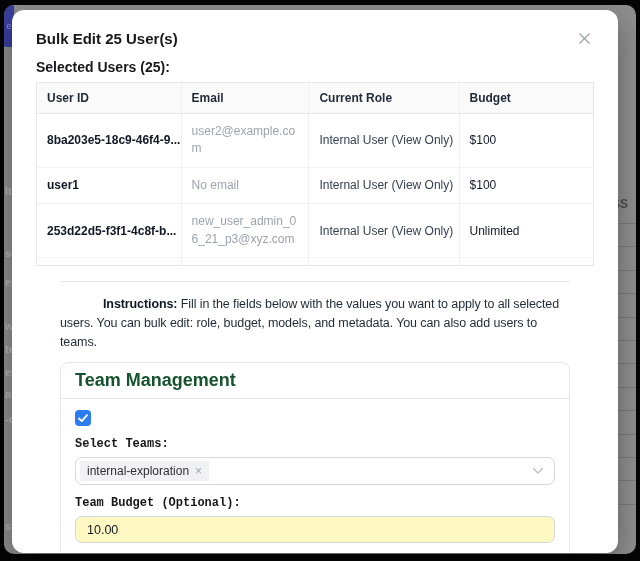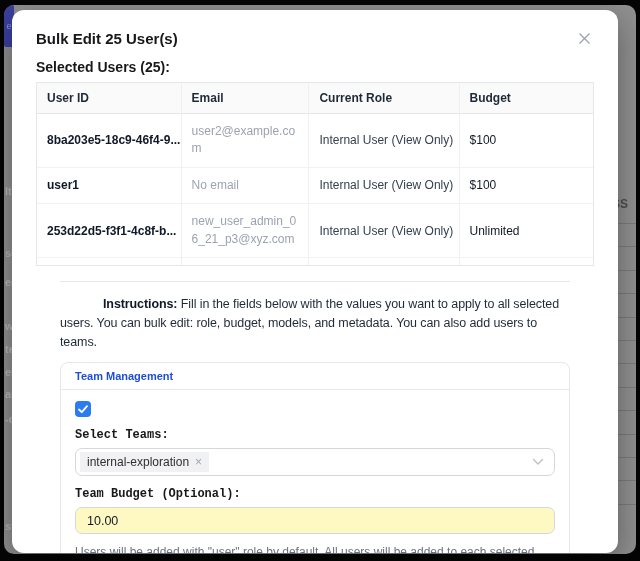--- a/index.html
+++ b/index.html
@@ -62,21 +62,21 @@
   tbody tr:last-child td { border-bottom:none; }
   td.c-id { font-weight:700; color:#111827; white-space:nowrap; overflow:hidden; }
   td.c-email { color:#9ca3af; overflow-wrap:anywhere; line-height:1.45; }
   td.c-role { color:#374151; white-space:nowrap; overflow:hidden; }
   td.c-budget { color:#111827; }
   .divider { margin:15px 24px 0; border:none; border-top:1px solid #e5e7eb; }
   .instructions { margin:13px 24px 0; font-size:12.5px; line-height:1.5; color:#1f2937; letter-spacing:-0.1px; }
   .instructions b { font-weight:700; color:#111827;padding-left:43px; }
   
   .card { margin:11px 24px 0; border:1px solid #e5e7eb; border-radius:8px; background:#fff; }
-  .card-header { padding:7px 14px; font-size:11px; font-weight:700; color:#1d4ed8; border-bottom:1px solid #e5e7eb; }
+  .card-header { padding:7px 14px; font-size:18px; font-weight:700; color:#14532d; border-bottom:1px solid #e5e7eb; }
   .card-body { padding:11px 14px 12px; }
   .checkbox-row { display:flex; align-items:center; gap:8px; cursor:pointer; }
   .checkbox {
     width:16px; height:16px; border-radius:4px; background:#2b7cf0; flex:0 0 auto;
     display:flex; align-items:center; justify-content:center;
   }
   .checkbox-label { font-size:12.5px; font-weight:500; color:#111827; }
   .field-label { margin-top:11px; font-size:12px; font-weight:700; color:#18181b;font-family:Liberation Mono, monospace; }
   .select-box {
     margin-top:6px; height:28px; border:1px solid #d4d7dc; border-radius:7px; background:#fff;

